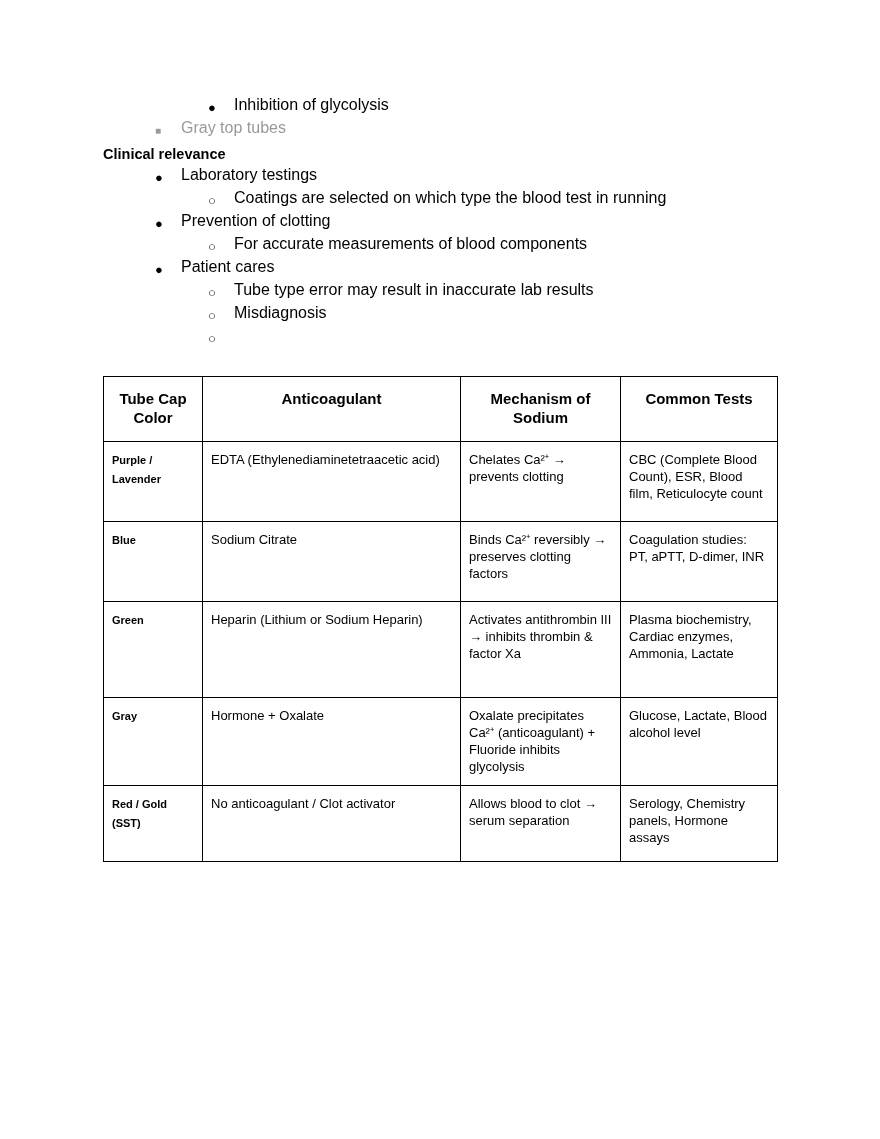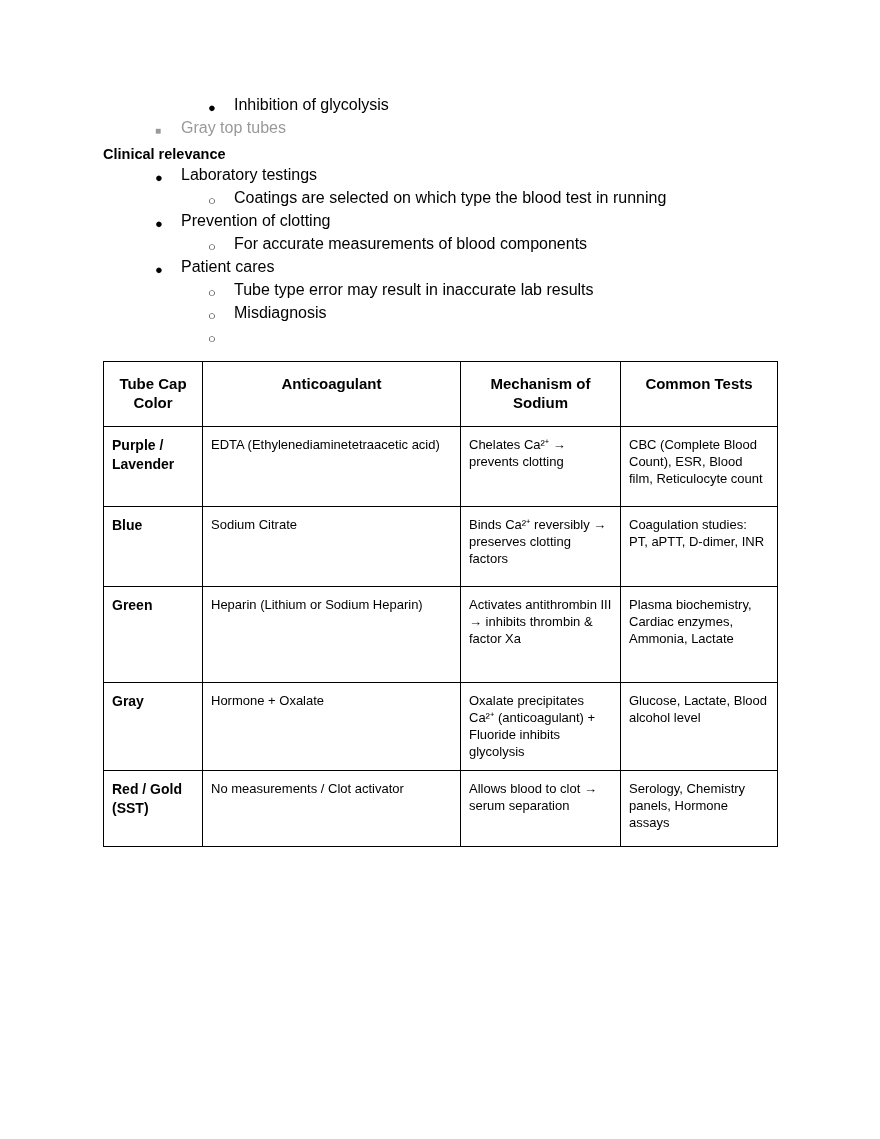--- a/index.html
+++ b/index.html
@@ -57,21 +57,21 @@
     font-weight: bold;
     font-size: 14.5px;
     line-height: 23px;
     margin-top: 1px;
   }
 
   
   table.tube {
     border-collapse: collapse;
     width: 674px;
-    margin-top: 11px;
+    margin-top: 26px;
     table-layout: fixed;
   }
   table.tube td, table.tube th {
     border: 1px solid #000000;
     vertical-align: top;
     padding: 9px 8px 8px 8px;
   }
   table.tube thead th {
     text-align: center;
     font-size: 15px;
@@ -82,21 +82,21 @@
   table.tube thead th.left-col {
     
   }
   col.c1 { width: 99px; }
   col.c2 { width: 258px; }
   col.c3 { width: 160px; }
   col.c4 { width: 157px; }
 
   td.cap {
     font-weight: bold;
-    font-size: 14px;
+    font-size: 11px;
     line-height: 19px;
     padding-top: 12px;
     padding-left: 10px;
   }
   td.cell {
     font-size: 13px;
     line-height: 17px;
     padding-top: 11px;
   }
   tr.r1 td { height: 62px; }
@@ -190,21 +190,21 @@
           <td class="cell">Plasma biochemistry, Cardiac enzymes, Ammonia, Lactate</td>
         </tr>
         <tr class="r4">
           <td class="cap">Gray</td>
           <td class="cell">Hormone + Oxalate</td>
           <td class="cell">Oxalate precipitates Ca²⁺ (anticoagulant) + Fluoride inhibits glycolysis</td>
           <td class="cell">Glucose, Lactate, Blood alcohol level</td>
         </tr>
         <tr class="r5">
           <td class="cap">Red / Gold (SST)</td>
-          <td class="cell">No measurements / Clot activator</td>
+          <td class="cell">No anticoagulant / Clot activator</td>
           <td class="cell">Allows blood to clot → serum separation</td>
           <td class="cell">Serology, Chemistry panels, Hormone assays</td>
         </tr>
       </tbody>
     </table>
 
   </div>
 </div>
 
 </body></html>

